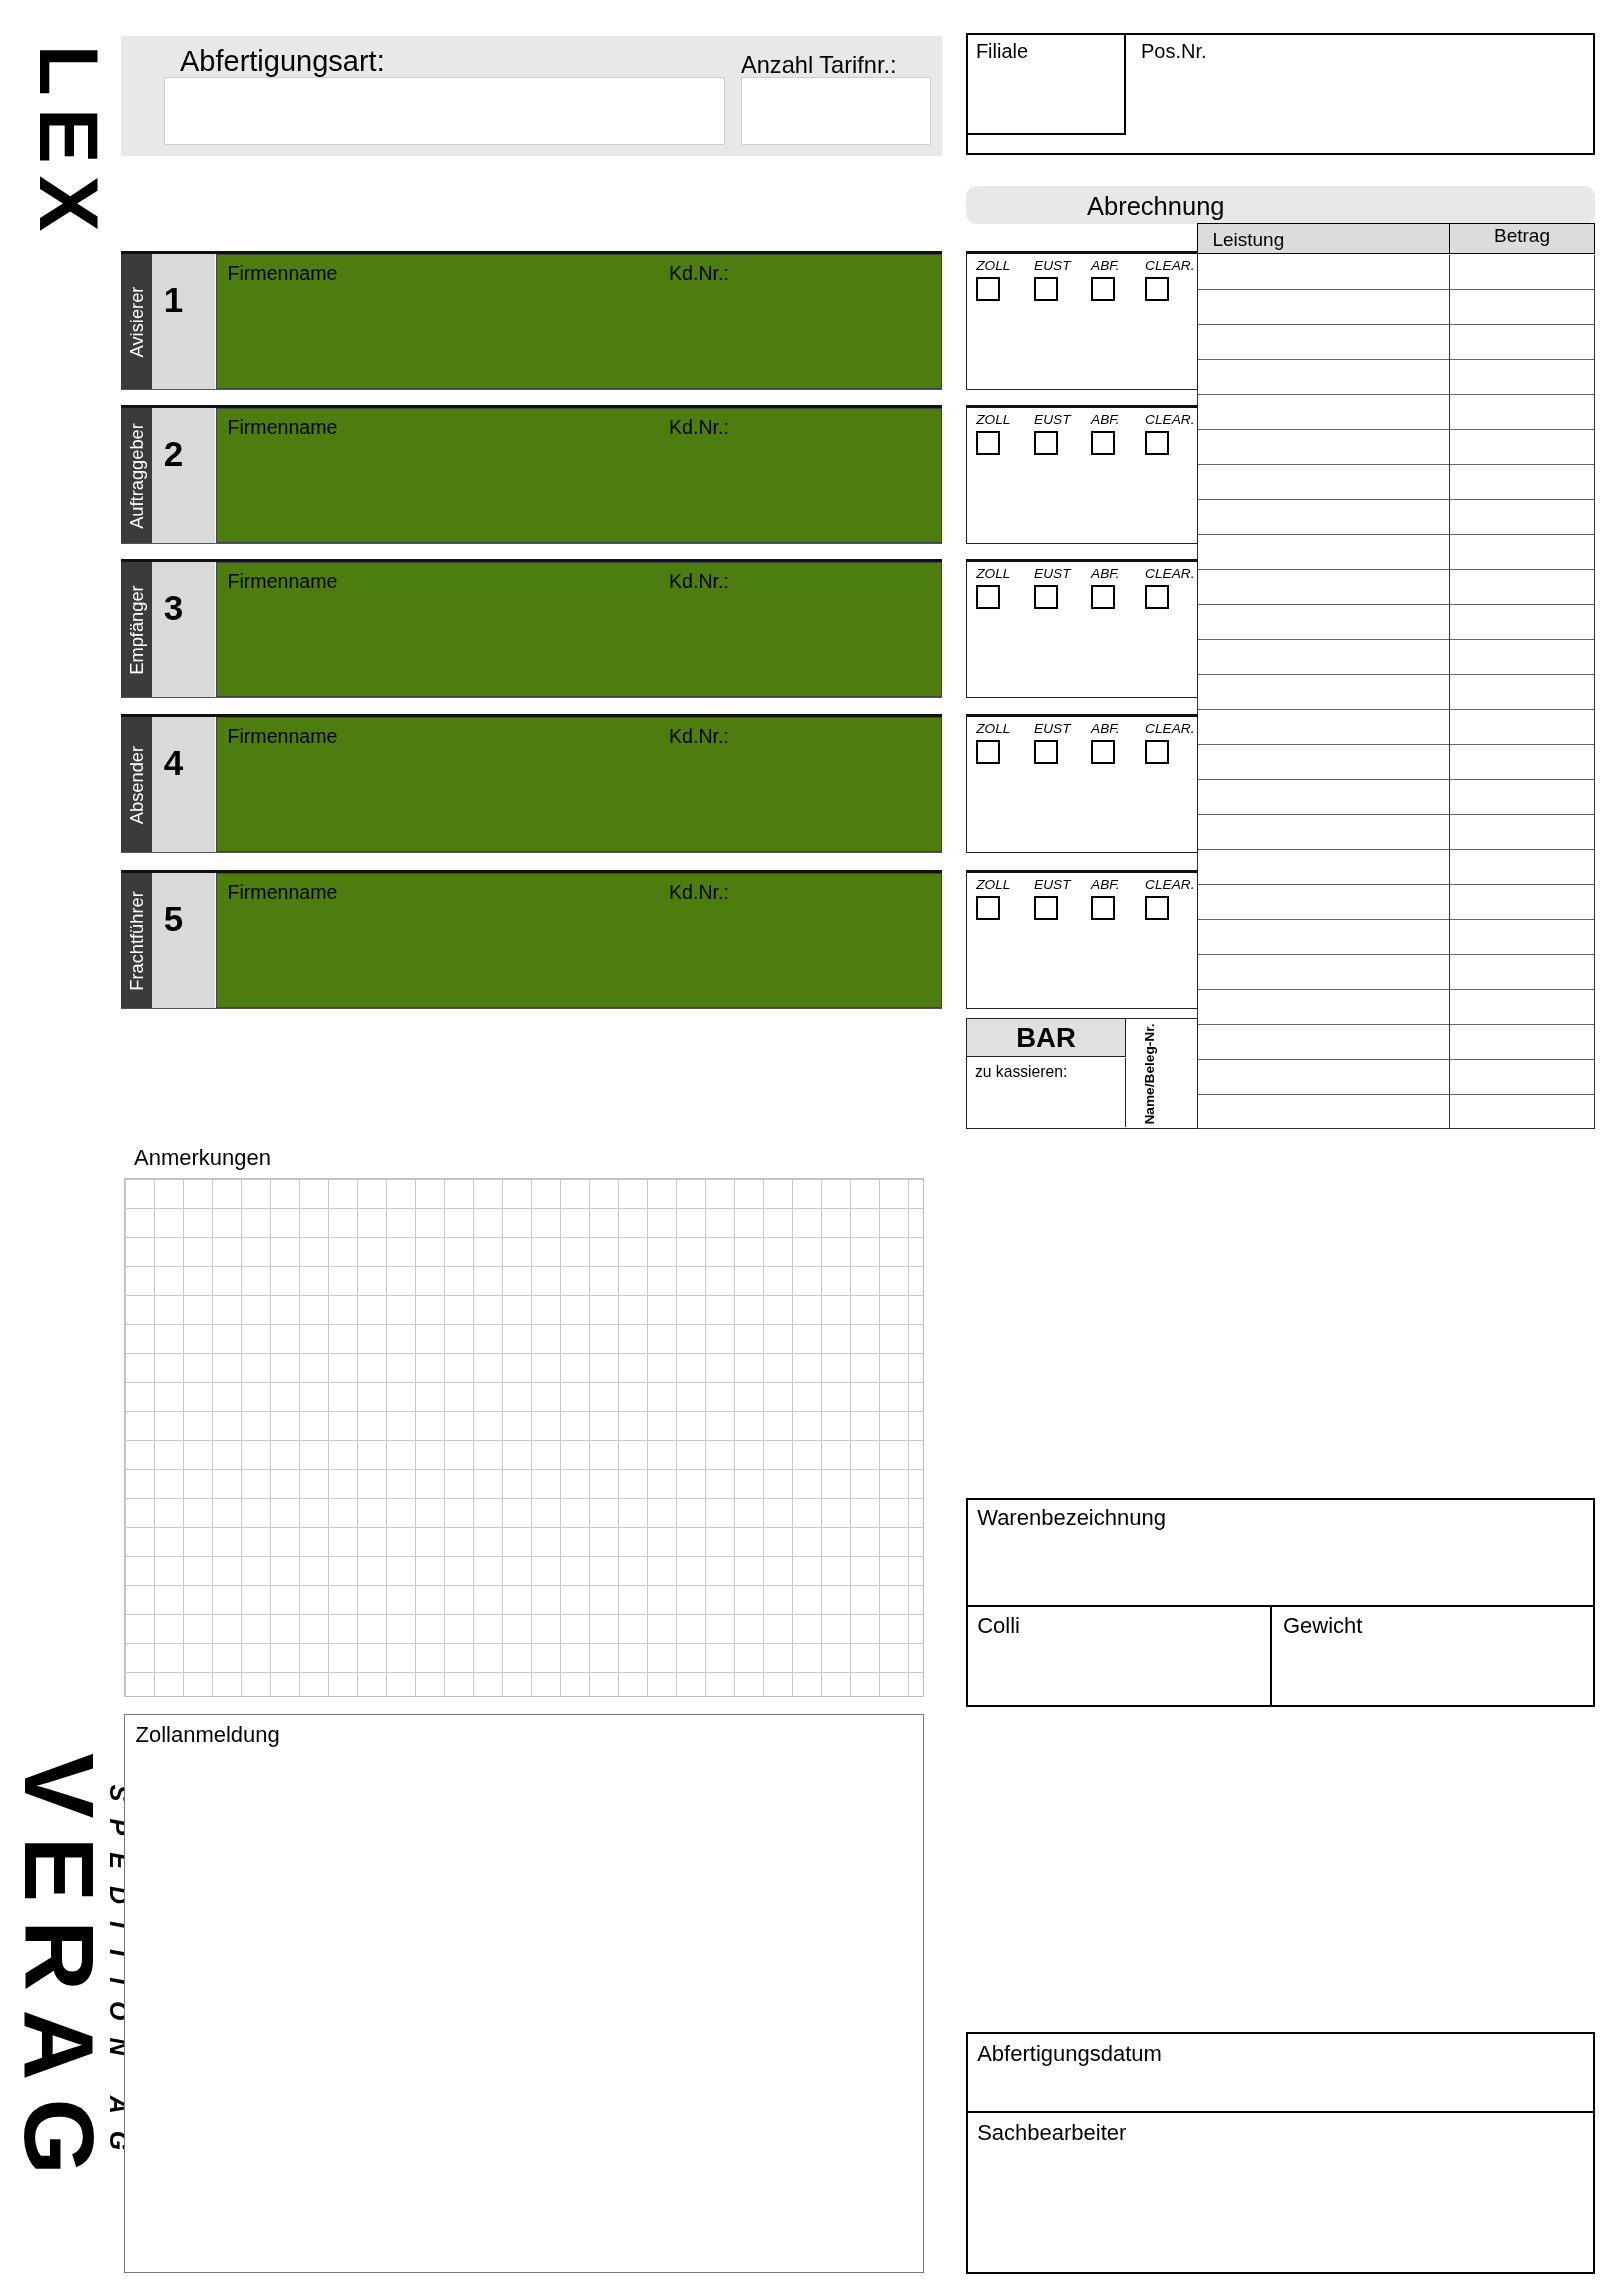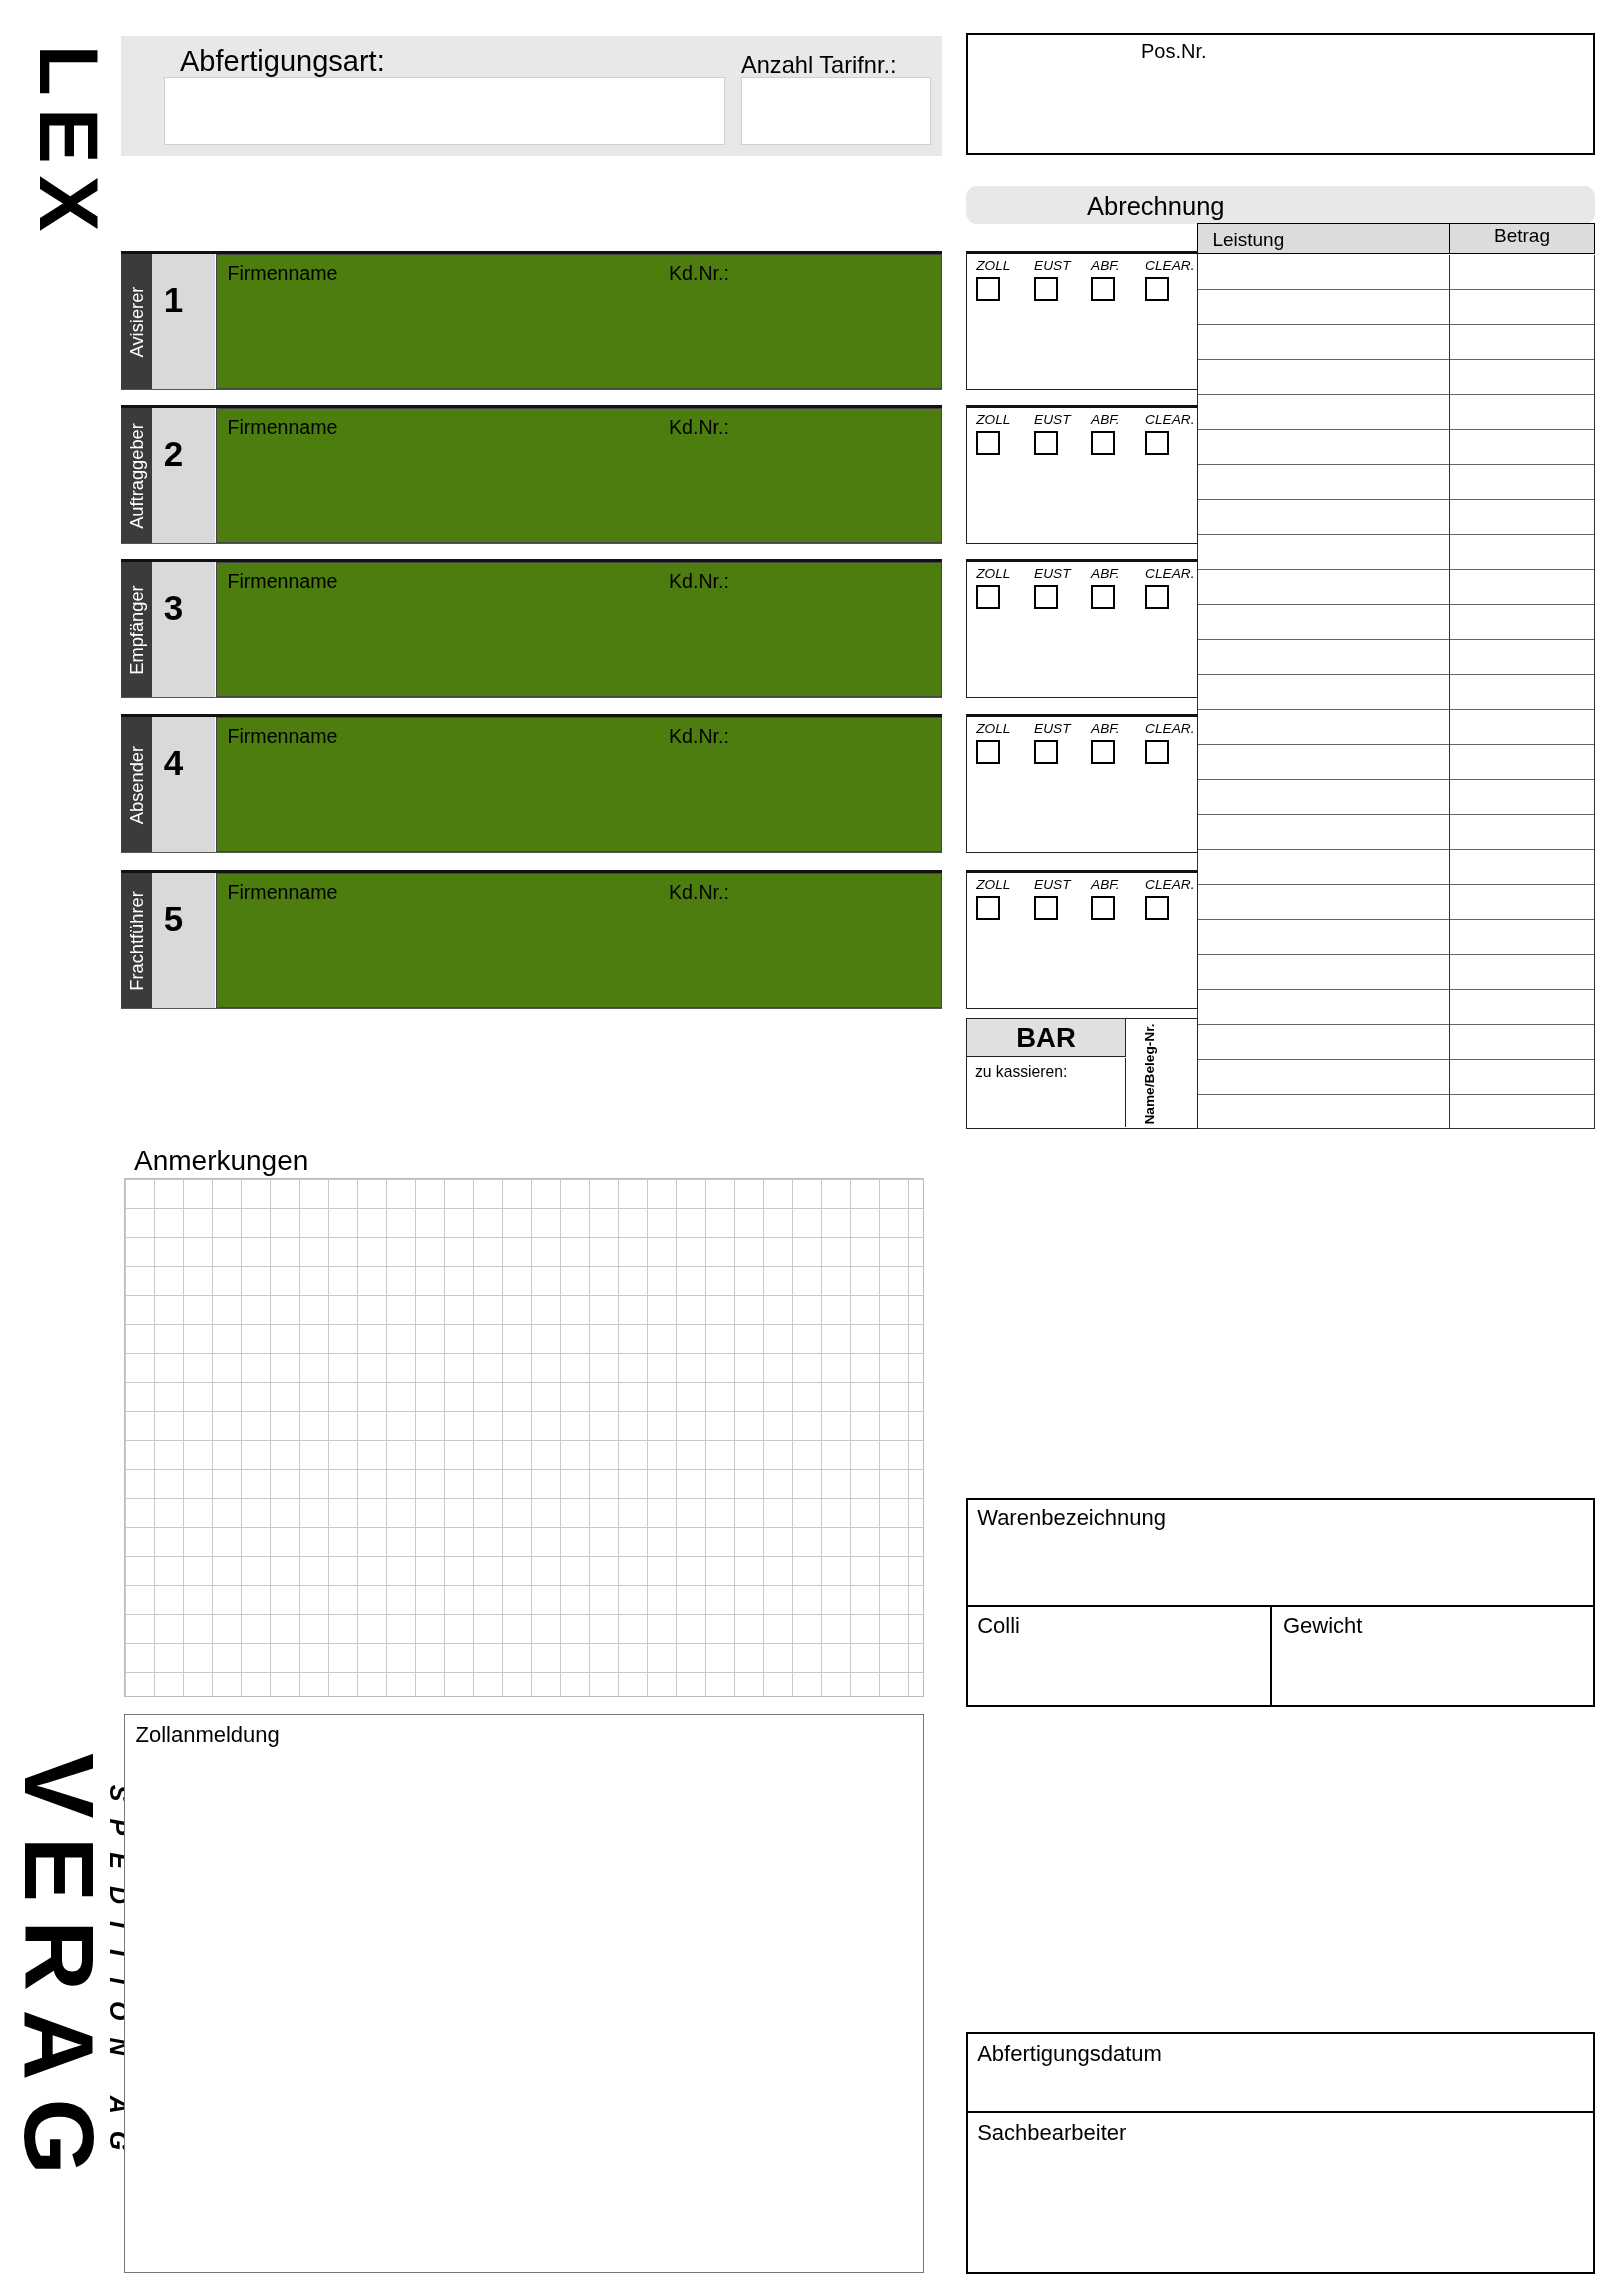--- a/index.html
+++ b/index.html
@@ -60,21 +60,21 @@
   .party { position:absolute; left:121px; width:821px; height:139px; border-top:3.3px solid #111; border-bottom:0.7px solid #555; }
   #party-1 { top:251px; } #party-2 { top:405px; } #party-3 { top:559px; } #party-4 { top:714px; } #party-5 { top:870px; }
   .party-role { position:absolute; left:0; top:0; width:31px; height:100%; background:#3b3b3b; }
   .party-role > span { position:absolute; left:50%; top:50%; transform:translate(-50%,-50%) rotate(-90deg); white-space:nowrap; color:#fff; font-size:18.3px; }
   .party-num { position:absolute; left:31px; top:0; width:63px; height:100%; background:#d9d9d9; font-size:35px; font-weight:bold; padding:26px 0 0 11.8px; }
   .party-company { position:absolute; left:95px; top:0; width:726px; height:100%; background:#4d7c0f; border:1.3px solid #444; }
   .firmenname-label { position:absolute; left:10.5px; top:6.5px; font-size:19.6px; }
   .kdnr-label { position:absolute; left:452px; top:6.5px; font-size:19.6px; }
 
   
-  #anmerkungen-label { position:absolute; left:134px; top:1145px; font-size:28px; }
+  #anmerkungen-label { position:absolute; left:134px; top:1145px; font-size:22px; }
   #anmerkungen-grid { position:absolute; left:124px; top:1178px; width:800px; height:519px; border:0.7px solid #bdbdbd; background:#fff;
     background-image: linear-gradient(to right, #c9c9c9 0.7px, transparent 0.7px), linear-gradient(to bottom, #c9c9c9 0.7px, transparent 0.7px);
     background-size: 29px 29px; }
 
   
   .outline-box { position:absolute; left:966px; width:629px; border:2px solid #000; background:#fff; }
   #lkw-box { top:1181px; height:209px; }
   #waren-box { top:1498px; height:209px; }
   #abf-box { top:2032px; height:242px; }
   .box-label { position:absolute; font-size:22px; }
@@ -104,20 +104,23 @@
   </div>
 
   <div id="header-box">
     <div id="abfertigungsart-label">Abfertigungsart:</div>
     <div id="abfertigungsart-input"></div>
     <div id="anzahl-label">Anzahl Tarifnr.:</div>
     <div id="anzahl-input"></div>
   </div>
 
   <div id="filiale-box">
+    <div id="filiale-cell">
+      <div id="filiale-label">Filiale</div>
+    </div>
     <div id="posnr-label">Pos.Nr.</div>
     <div id="posnr-field"></div>
   </div>
 
   <div id="abrechnung-title">
     <span>Abrechnung</span>
   </div>
   <div id="col-leistung">Leistung</div>
   <div id="col-betrag">Betrag</div>
   <div id="abrechnung-table"></div>

